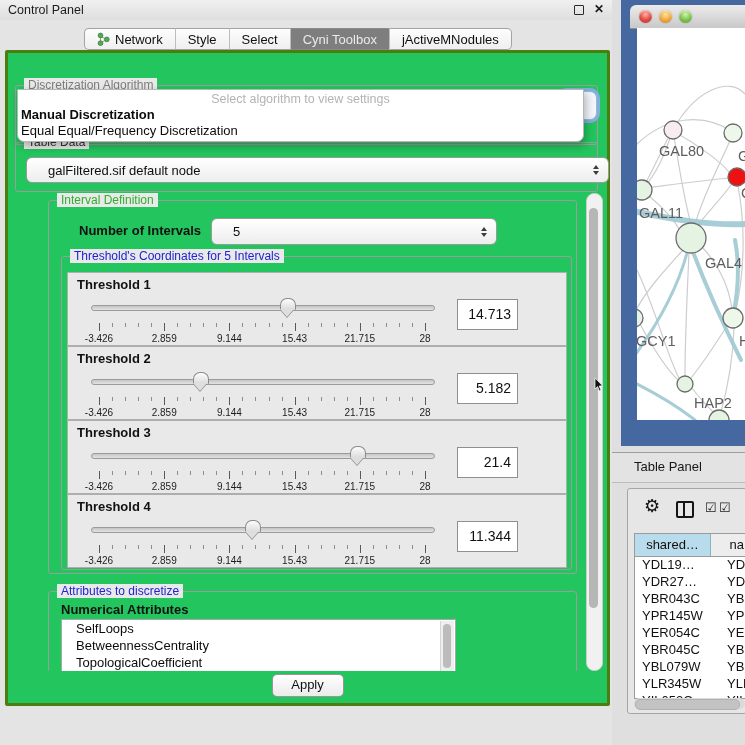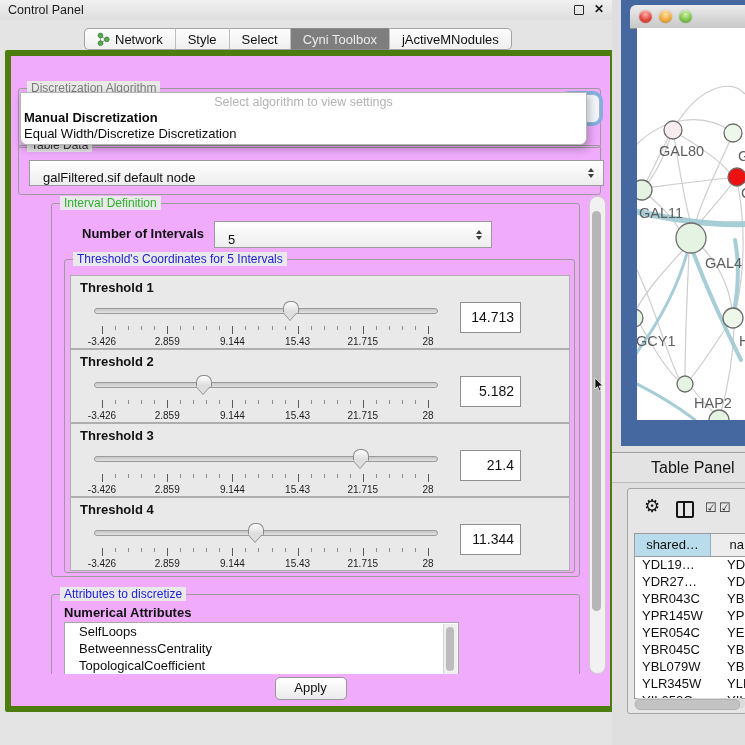--- a/index.html
+++ b/index.html
@@ -15,44 +15,44 @@
 
   
   .segbar{position:absolute;display:flex;height:22px}
   .seg{display:flex;align-items:center;gap:5px;padding:0 12px;font-size:13px;color:#101010;
        background:linear-gradient(#fdfdfd,#efefef);border-top:1px solid #a3a3a3;border-bottom:1px solid #a3a3a3;white-space:nowrap}
   .seg + .seg{border-left:1px solid #bdbdbd}
   .seg:first-child{border-left:1px solid #a3a3a3;border-radius:5px 0 0 5px}
   .seg:last-child{border-right:1px solid #a3a3a3;border-radius:0 5px 5px 0}
   .seg.sel{background:#7e7e7e;color:#ebebeb;border-top-color:#8a8a8a;border-bottom-color:#8a8a8a}
 
-  #main-panel{position:absolute;left:5px;top:50px;width:599px;height:650px;background:#f0abfc;
-              border:6px solid #4d7c0f;border-radius:2px}
+  #main-panel{position:absolute;left:5px;top:50px;width:599px;height:650px;background:#22c55e;
+              border:3px solid #4d7c0f;border-radius:2px}
 
   .group{position:absolute;border:1px solid #9c9c9c;border-radius:3px}
   .gtitle{position:absolute;top:-8px;left:8px;background:#e9e9e9;padding:0 4px;font-size:12px;white-space:nowrap}
 
   
   #alg-group{left:7px;top:32px;width:581px;height:58px}
   #alg-group .gtitle{color:#7c7c7c}
   #alg-combo-ring{position:absolute;left:551px;top:38px;width:36px;height:27px;border-radius:7px;
                   background:#f2f6fb;border:1px solid #9cb6d6;box-shadow:0 0 0 3px #83aedd}
 
   
   #popup{position:absolute;left:9px;top:36px;width:565px;height:51px;background:#ffffff;
          border:1px solid #b7b7b7;border-radius:0 0 7px 7px;box-shadow:2px 4px 8px rgba(0,0,0,.28);z-index:6}
   #popup-hint{text-align:center;color:#b3b3b3;font-size:12.5px;padding-top:2px;height:15px}
   .popup-item{font-size:13px;padding-left:3px;line-height:16px;color:#0c0c0c}
   .popup-item.b{font-weight:bold}
 
   
   #td-group{left:7px;top:89px;width:581px;height:48px}
   #td-group .gtitle{color:#333}
-  .combo{position:absolute;background:linear-gradient(#ffffff,#ededed);border:1px solid #9a9a9a;border-radius:0;
-         font-size:13px;color:#0e0e0e;display:flex;align-items:flex-end;padding-left:13px}
+  .combo{position:absolute;background:linear-gradient(#ffffff,#ededed);border:1px solid #9a9a9a;border-radius:6px;
+         font-size:13px;color:#0e0e0e;display:flex;align-items:center;padding-left:21px}
   .stepper{position:absolute;right:9px;top:50%;transform:translateY(-50%);display:flex;flex-direction:column;gap:2px}
   .stepper i{display:block;width:0;height:0;border-left:3.5px solid transparent;border-right:3.5px solid transparent}
   .stepper .up{border-bottom:4.5px solid #3c3c3c}
   .stepper .dn{border-top:4.5px solid #3c3c3c}
   #td-combo{left:10px;top:14px;width:560px;height:24px}
 
   
   #scroll-area{position:absolute;left:7px;top:138px;width:570px;height:480px;overflow:hidden}
   #main-vscroll{position:absolute;left:578px;top:140px;width:15px;height:476px;background:#f1f1f1;
                 border:1px solid #cccccc;border-radius:8px}
@@ -107,21 +107,21 @@
   #net-titlebar{position:absolute;left:9px;top:5px;width:115px;height:23px;
                 background:linear-gradient(#ececec,#c8c8c8);border-radius:6px 0 0 0;border-bottom:1px solid #8f8f8f}
   .light{position:absolute;top:5px;width:13px;height:13px;border-radius:50%;box-shadow:inset 0 1px 1px rgba(255,255,255,.7),0 0 1px rgba(0,0,0,.55)}
   #light-close{left:9px;background:radial-gradient(circle at 50% 32%,#ffb3ad 0%,#e2473c 55%,#b33a31 100%)}
   #light-min{left:29px;background:radial-gradient(circle at 50% 32%,#ffe2a8 0%,#efa93a 55%,#c4862c 100%)}
   #light-zoom{left:49px;background:radial-gradient(circle at 50% 32%,#d4f3b0 0%,#7cc248 55%,#5e9c38 100%)}
   #net-canvas{position:absolute;left:16px;top:28px;width:108px;height:392px;background:#fff;overflow:hidden}
 
   #tpanel-bar{position:absolute;left:612px;top:452px;width:133px;height:29px;background:#e3e3e3;
               border-top:1px solid #9e9e9e;border-bottom:1px solid #bcbcbc}
-  #tpanel-title{position:absolute;left:39px;top:6px;font-size:16px;color:#161616}
+  #tpanel-title{position:absolute;left:22px;top:6px;font-size:13px;color:#161616}
   #tpanel-box{position:absolute;left:627px;top:488px;width:118px;height:224px;background:#e6e6e6;
               border:1px solid #a5a5a5;border-radius:3px}
   #tp-gear{position:absolute;left:16px;top:8px;font-size:18px;color:#141414;line-height:18px}
   #tp-cols{position:absolute;left:48px;top:12px;width:14px;height:13px;border:2px solid #141414;border-radius:2px}
   #tp-cols::after{content:"";position:absolute;left:5px;top:0;width:2px;height:13px;background:#141414}
   .tp-check{position:absolute;top:11px;font-size:13px;color:#202020}
   #tp-check1{left:77px}
   #tp-check2{left:91px}
 
   #tp-table{position:absolute;left:6px;top:44px;width:111px;height:164px;background:#fff;
@@ -178,21 +178,21 @@
   <div id="main-panel">
 
     <div id="alg-group" class="group">
       <span class="gtitle">Discretization Algorithm</span>
     </div>
     <div id="alg-combo-ring"></div>
 
     <div id="popup">
       <div id="popup-hint">Select algorithm to view settings</div>
       <div class="popup-item b">Manual Discretization</div>
-      <div class="popup-item">Equal Width/Discretize Discretization</div>
+      <div class="popup-item">Equal Equal/Frequency Discretization</div>
     </div>
 
     <div id="td-group" class="group">
       <span class="gtitle">Table Data</span>
       <div id="td-combo" class="combo">
         <span>galFiltered.sif default node</span>
         <span class="stepper">
             <i class="up"></i>
             <i class="dn"></i>
           </span>

